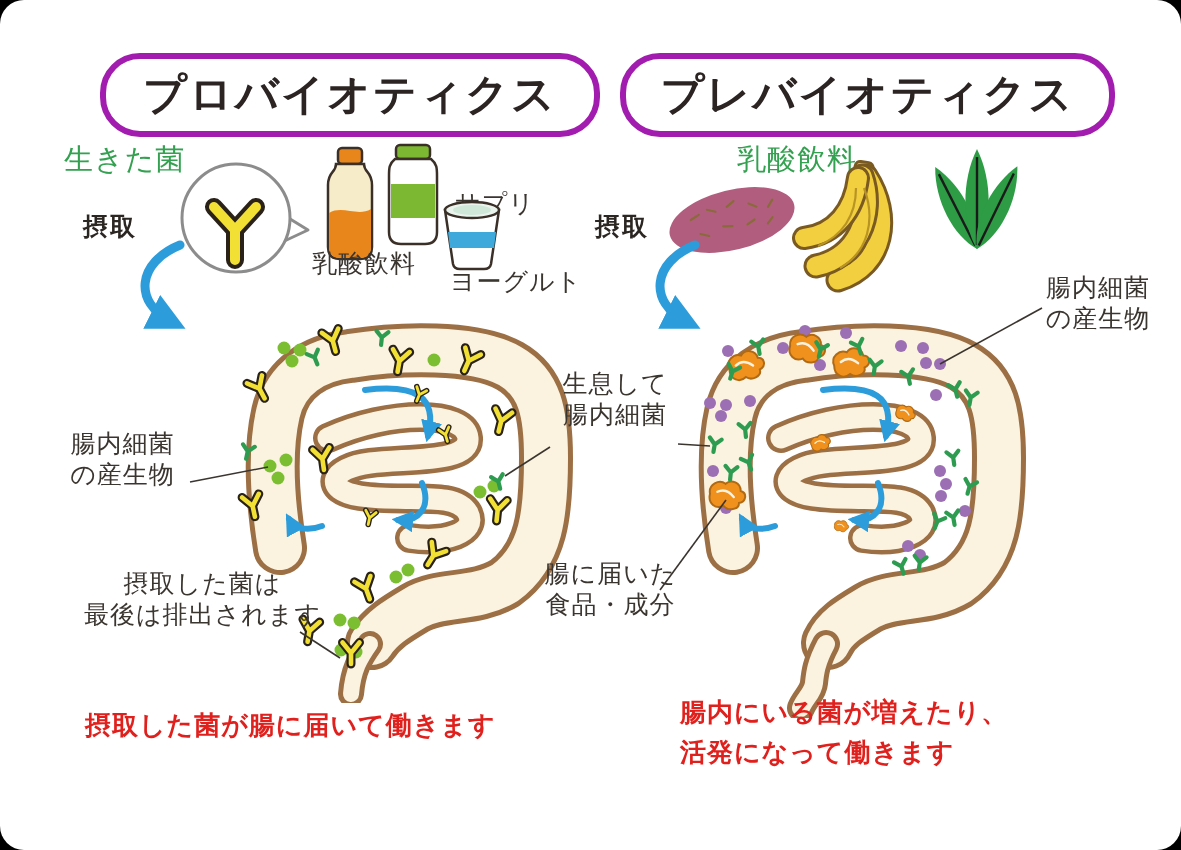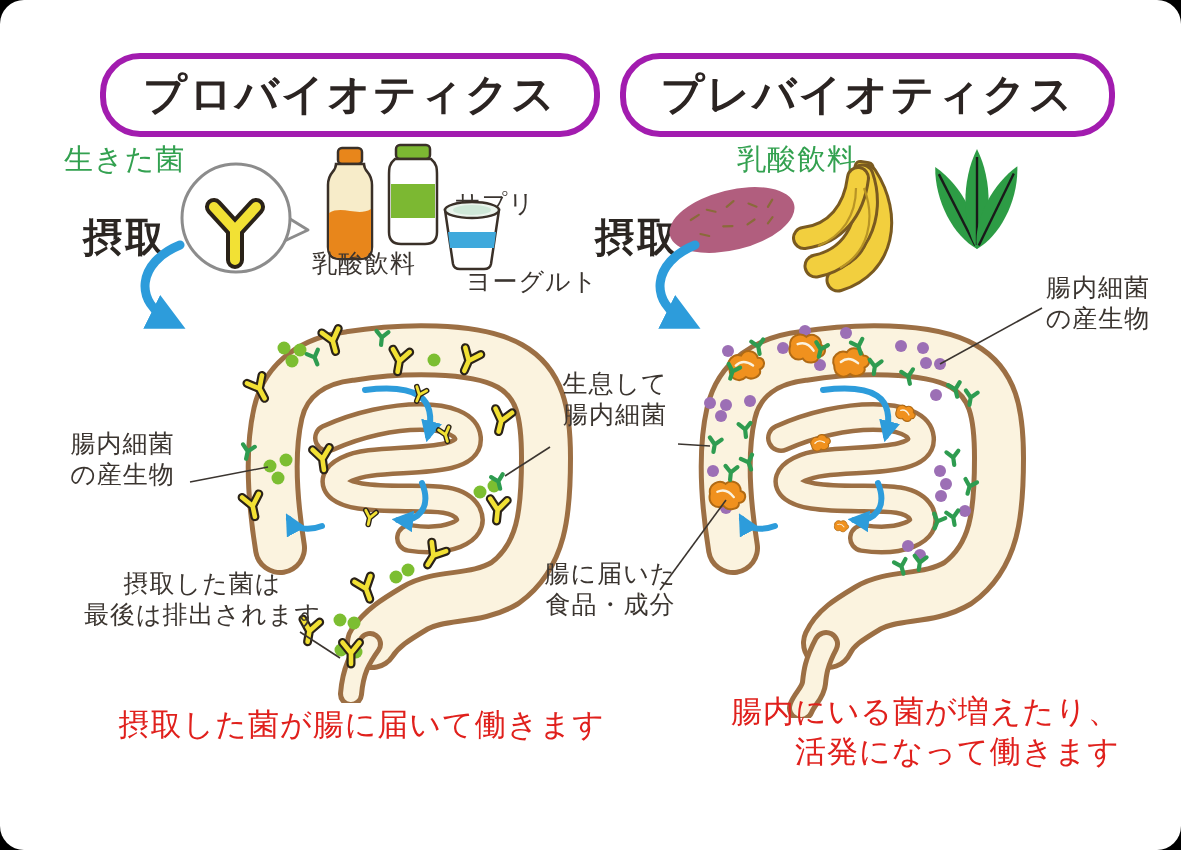--- a/index.html
+++ b/index.html
@@ -4,23 +4,23 @@
 <style>
   html,body{margin:0;padding:0;background:#000;}
   .canvas{position:relative;width:1181px;height:850px;background:#000;overflow:hidden;
           font-family:"Liberation Sans","DejaVu Sans",sans-serif;}
   .panel{position:absolute;inset:0;background:#fff;border-radius:24px;}
   .abs{position:absolute;}
   .pill{position:absolute;border:6px solid #a21caf;border-radius:40px;display:flex;
         align-items:center;justify-content:center;background:#fff;}
   .pill span{font-size:43px;font-weight:bold;color:#2B2422;letter-spacing:2px;}
   .subtitle{position:absolute;font-size:29px;font-weight:normal;color:#33A150;letter-spacing:1px;text-align:center;}
-  .intake{position:absolute;font-size:40px;font-weight:bold;color:#2B2622;letter-spacing:2px;}
+  .intake{position:absolute;font-size:25px;font-weight:bold;color:#2B2622;letter-spacing:2px;}
   .small-label{position:absolute;font-size:25px;color:#3B3530;letter-spacing:1px;line-height:31px;text-align:center;}
-  .caption{position:absolute;font-size:31px;font-weight:normal;color:#E0201C;text-align:right;line-height:40px;letter-spacing:1px;}
+  .caption{position:absolute;font-size:26px;font-weight:bold;color:#E0201C;text-align:left;line-height:40px;letter-spacing:1px;}
   svg{display:block;}
   .noevt{pointer-events:none;}
 </style>
 </head>
 <body>
 
 <div class="canvas">
   <div class="panel"></div>
 
   <svg width="0" height="0" style="position:absolute" aria-hidden="true">
@@ -82,21 +82,21 @@
     <rect x="8" y="42" width="44" height="34" fill="#7CB832"></rect>
   </svg>
   <div class="small-label" style="left:440px;top:152px;width:110px;margin-top:36px;">サプリ</div>
 
   <svg class="abs" style="left:437px;top:196px;" width="70" height="78" viewBox="0 0 70 78">
     <path d="M8,14 L62,14 L54,68 Q53,73 47,73 L23,73 Q17,73 16,68 Z" fill="#fff" stroke="#3A3028" stroke-width="2.5"></path>
     <path d="M11,36 L59,36 L57,52 L13,52 Z" fill="#3FA9DC"></path>
     <ellipse cx="35" cy="14" rx="27" ry="8" fill="#EAF4EC" stroke="#3A3028" stroke-width="2.5"></ellipse>
     <ellipse cx="35" cy="14" rx="19" ry="5" fill="#CFE8D8"></ellipse>
   </svg>
-  <div class="small-label" style="left:452px;top:266px;width:160px;">ヨーグルト</div>
+  <div class="small-label" style="left:436px;top:266px;width:160px;">ヨーグルト</div>
 
   <svg class="abs" style="left:660px;top:172px;" width="145" height="95" viewBox="0 0 145 95">
     <g transform="translate(72,48) rotate(-14)">
       <ellipse rx="64" ry="30" fill="#B15E7E"></ellipse>
       <g stroke="#8A6A3A" stroke-width="2.2" stroke-linecap="round">
         <path d="M-40,-10 l9,-3"></path>
           <path d="M-22,-16 l8,4"></path>
           <path d="M-2,-14 l8,-4"></path>
         <path d="M20,-12 l7,5"></path>
           <path d="M38,-4 l6,-6"></path>

